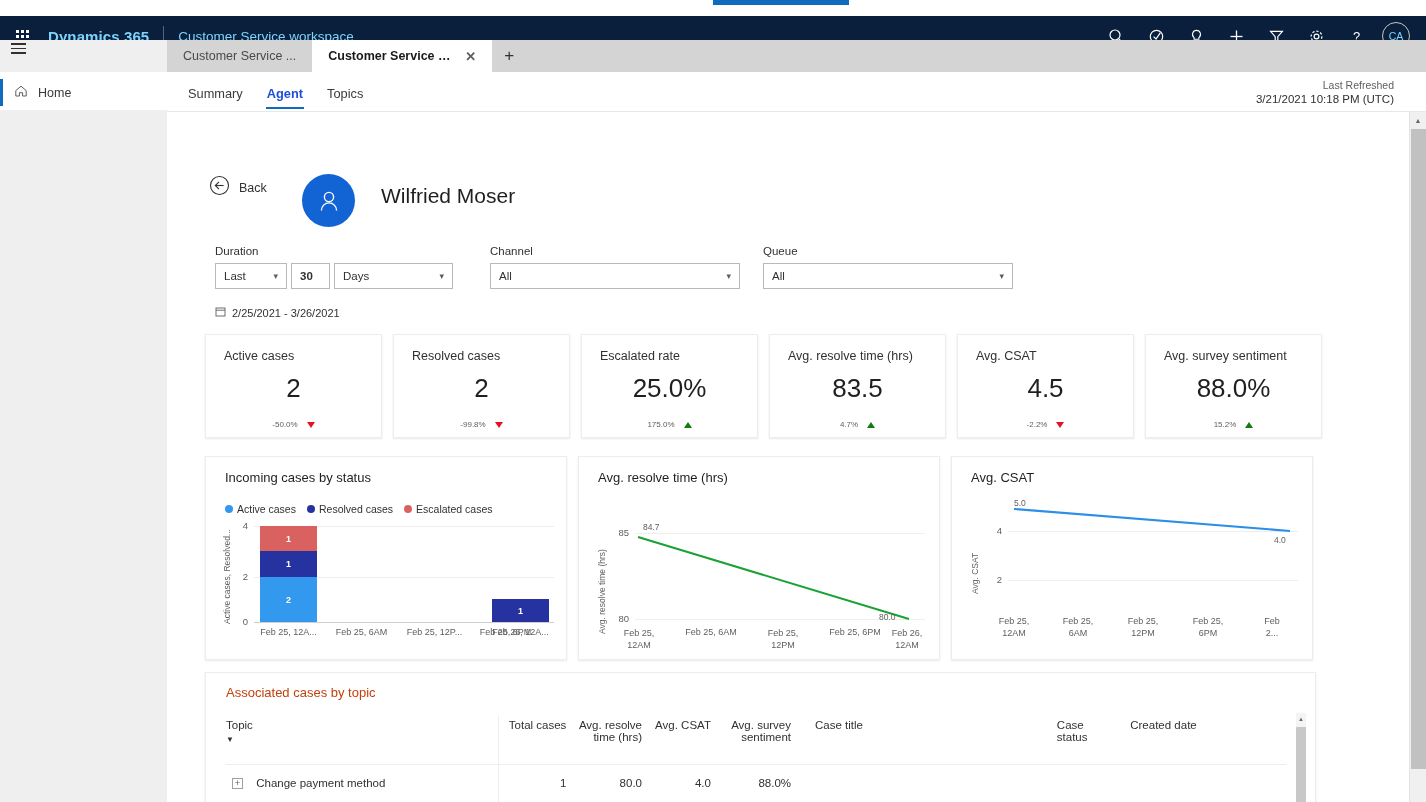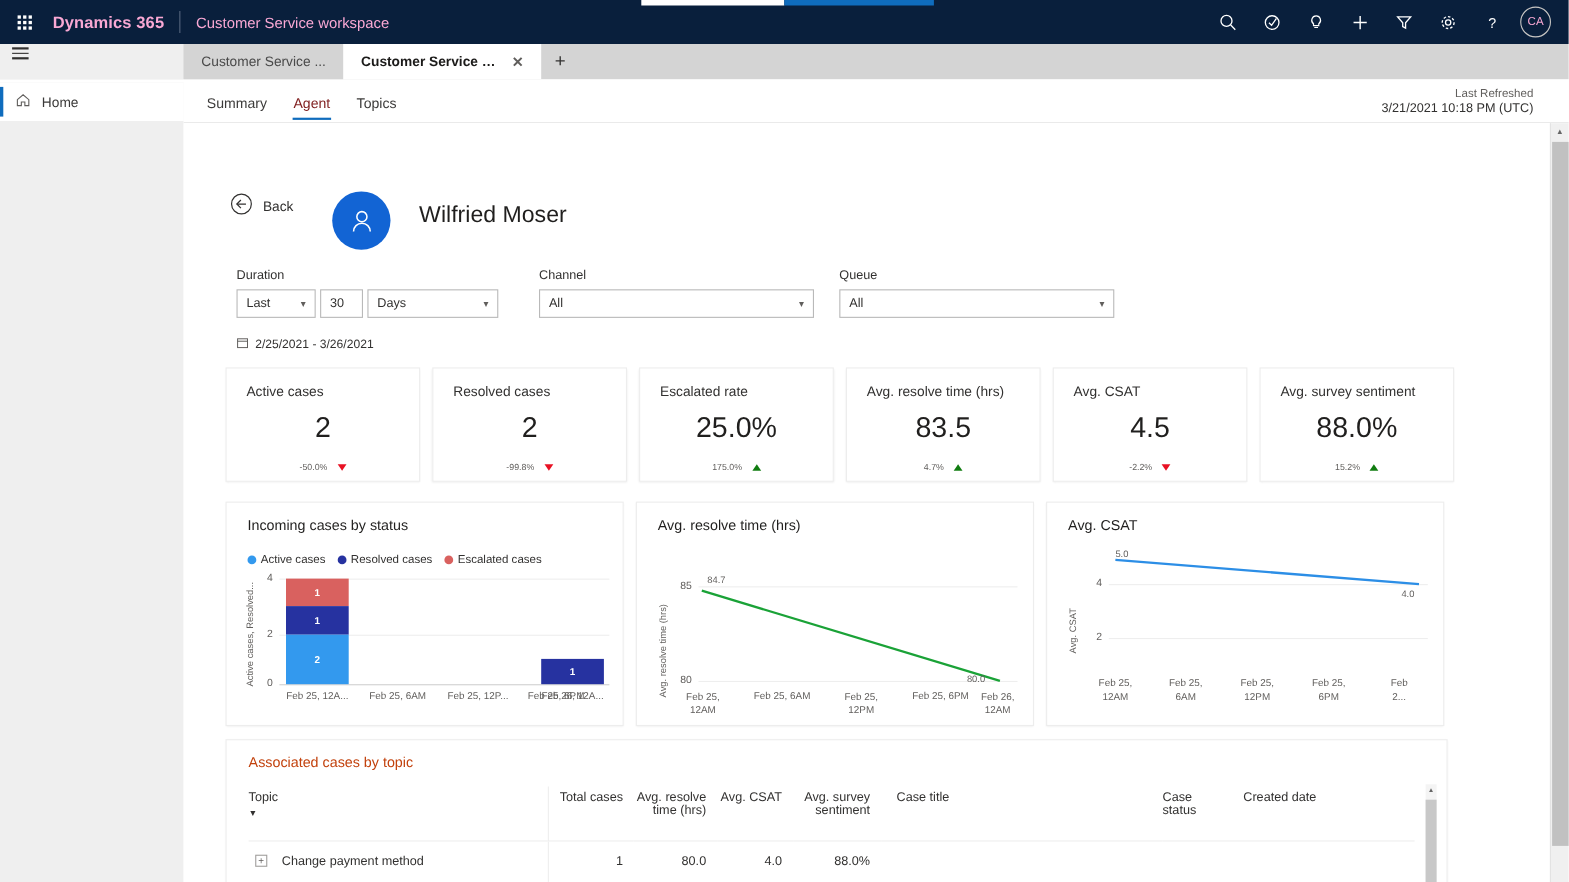--- a/index.html
+++ b/index.html
@@ -7,25 +7,25 @@
     margin: 0; padding: 0;
     width: 1426px; height: 802px;
     overflow: hidden;
     font-family: "Liberation Sans", sans-serif;
     background: #ffffff;
     color: #201f1e;
   }
 
   
   .topbar {
-    position: absolute; top: 0; left: 0;
+    position: absolute; top: 16px; left: 0;
     width: 1426px; height: 40px;
     background: #091f3c;
     display: flex; align-items: center;
-    color: #f9a8d4;
+    color: #7dd3fc;
   }
   .waffle {
     width: 44px; height: 40px;
     display: flex; align-items: center; justify-content: center;
     cursor: pointer;
   }
   .waffle-grid {
     display: grid; grid-template-columns: repeat(3, 3px);
     grid-template-rows: repeat(3, 3px); gap: 2px;
   }
@@ -116,21 +116,21 @@
   }
   .subtabs {
     position: relative; height: 37px;
     display: flex; align-items: center; gap: 22px;
     padding-left: 20px; border-bottom: 1px solid #e8e8e8;
   }
   .subtab {
     font-size: 12.8px; color: #3b3a39; cursor: pointer;
     position: relative; padding: 9px 1px 8px;
   }
-  .subtab.active { font-weight: normal; color: #7f1d1d; }
+  .subtab.active { font-weight: bold; color: #1d4ed8; }
   .subtab.active:after {
     content: ""; position: absolute; left: 0; right: 0; bottom: 0;
     height: 2px; background: #0f6cbd;
   }
   .refreshed {
     position: absolute; right: 32px; top: 3px;
     text-align: right; line-height: 1.35;
   }
   .refreshed .lbl { font-size: 10.5px; color: #605e5c; }
   .refreshed .val { font-size: 11.5px; color: #323130; }
@@ -435,21 +435,21 @@
       <div class="agent-name">Wilfried Moser</div>
 
       <div class="filters">
         <div class="fgroup" style="left:0; top:0; width:250px;">
           <div class="flabel">Duration</div>
           <div class="frow">
             <div class="fctl" style="width:72px;">
               <span>Last</span>
               <span class="chev">▾</span>
             </div>
-            <div class="fctl" style="width:39px;">
+            <div class="fctl" style="width:39px;font-weight:bold;">
               <span>30</span>
             </div>
             <div class="fctl" style="width:119px;">
               <span>Days</span>
               <span class="chev">▾</span>
             </div>
           </div>
         </div>
         <div class="fgroup" style="left:275px; top:0; width:250px;">
           <div class="flabel">Channel</div>

